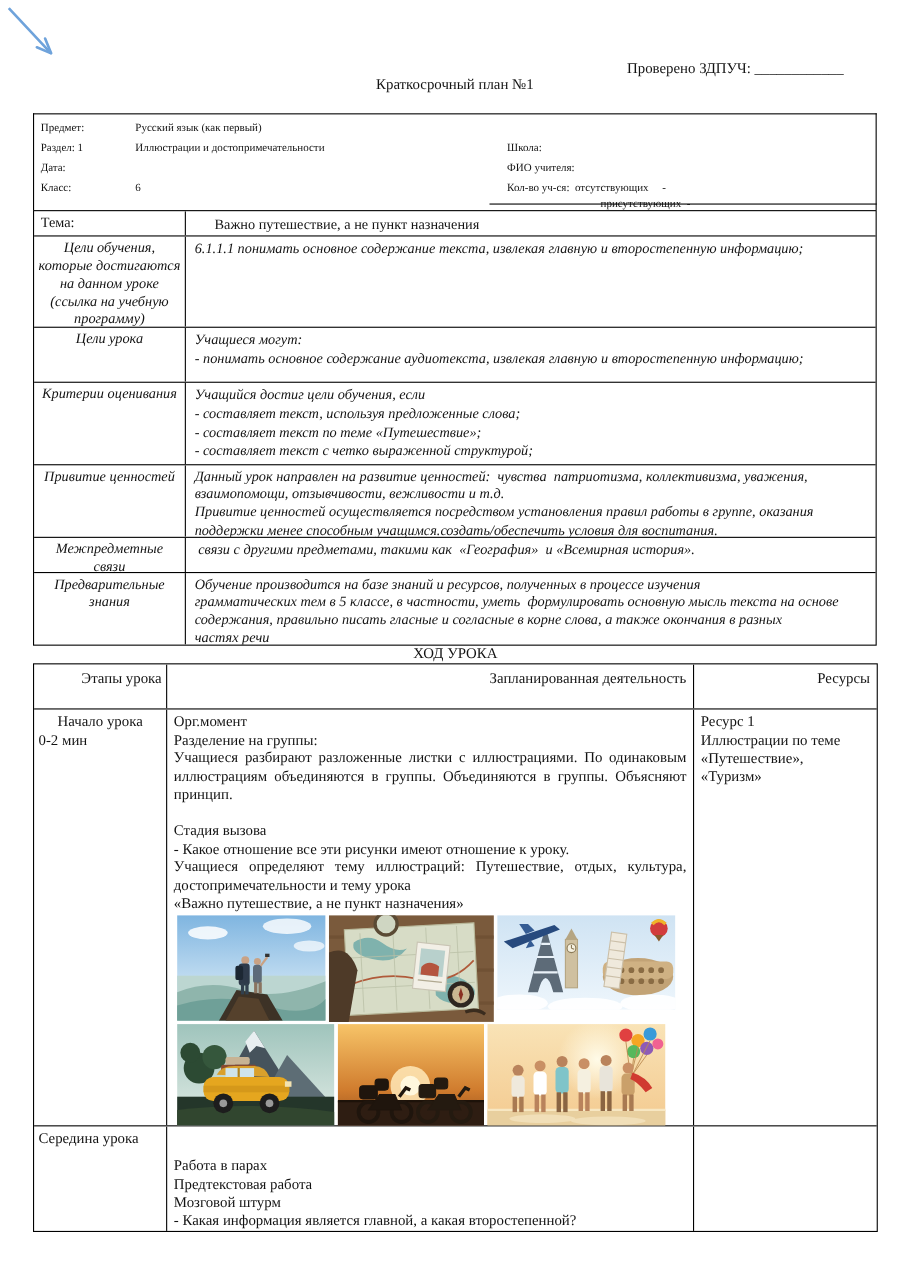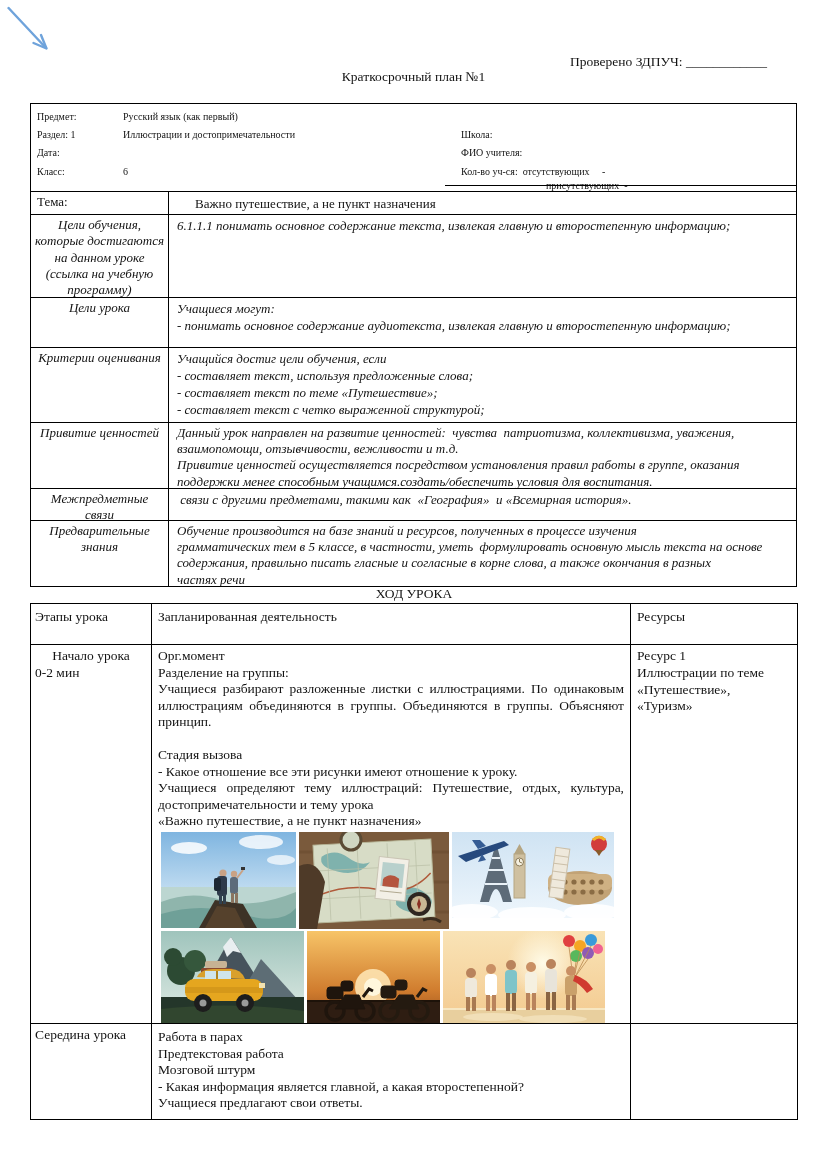--- a/index.html
+++ b/index.html
@@ -33,27 +33,27 @@
   
   .hod{position:absolute;left:30px;top:586px;width:768px;text-align:center;font-size:13.5px;}
   .lesson-table{position:absolute;left:30px;top:603px;width:768px;border:1px solid #000;box-sizing:border-box;}
   .lrow{display:flex;overflow:hidden;box-sizing:border-box;}
   .lrow + .lrow{border-top:1px solid #000;}
   .lcol1{width:121px;min-width:121px;border-right:1px solid #000;box-sizing:border-box;
          font-size:13.5px;line-height:16.8px;padding:3px 4px;}
   .lcol2{width:479px;min-width:479px;border-right:1px solid #000;box-sizing:border-box;
          font-size:13.5px;line-height:16.6px;padding:3px 6px;}
   .lcol3{flex:1;font-size:13.5px;line-height:16.8px;padding:3px 6px;box-sizing:border-box;}
-  .th{text-align:left;padding-top:5px;}
+  .th{text-align:right;padding-top:5px;}
   .stage-center{text-align:center;}
   .just{text-align:justify;}
   .gap{height:16px;}
   .photo-row{display:flex;gap:3px;margin:2px 0 0 3px;align-items:flex-start;}
   .photo-row svg{display:block;}
-  .mid{padding-top:5px;}
+  .mid{padding-top:28px;}
 </style>
 </head>
 <body>
 
 <div class="page">
 
   <svg class="abs" style="left:0;top:0" width="64" height="64" viewBox="0 0 64 64">
     <path d="M2 1 L46 48" stroke="#6fa3db" stroke-width="2.4" fill="none" stroke-linecap="round"></path>
     <path d="M41 35 L46.5 48.5 L33.5 43" stroke="#6fa3db" stroke-width="2.4" fill="none" stroke-linejoin="round" stroke-linecap="round"></path>
   </svg>

